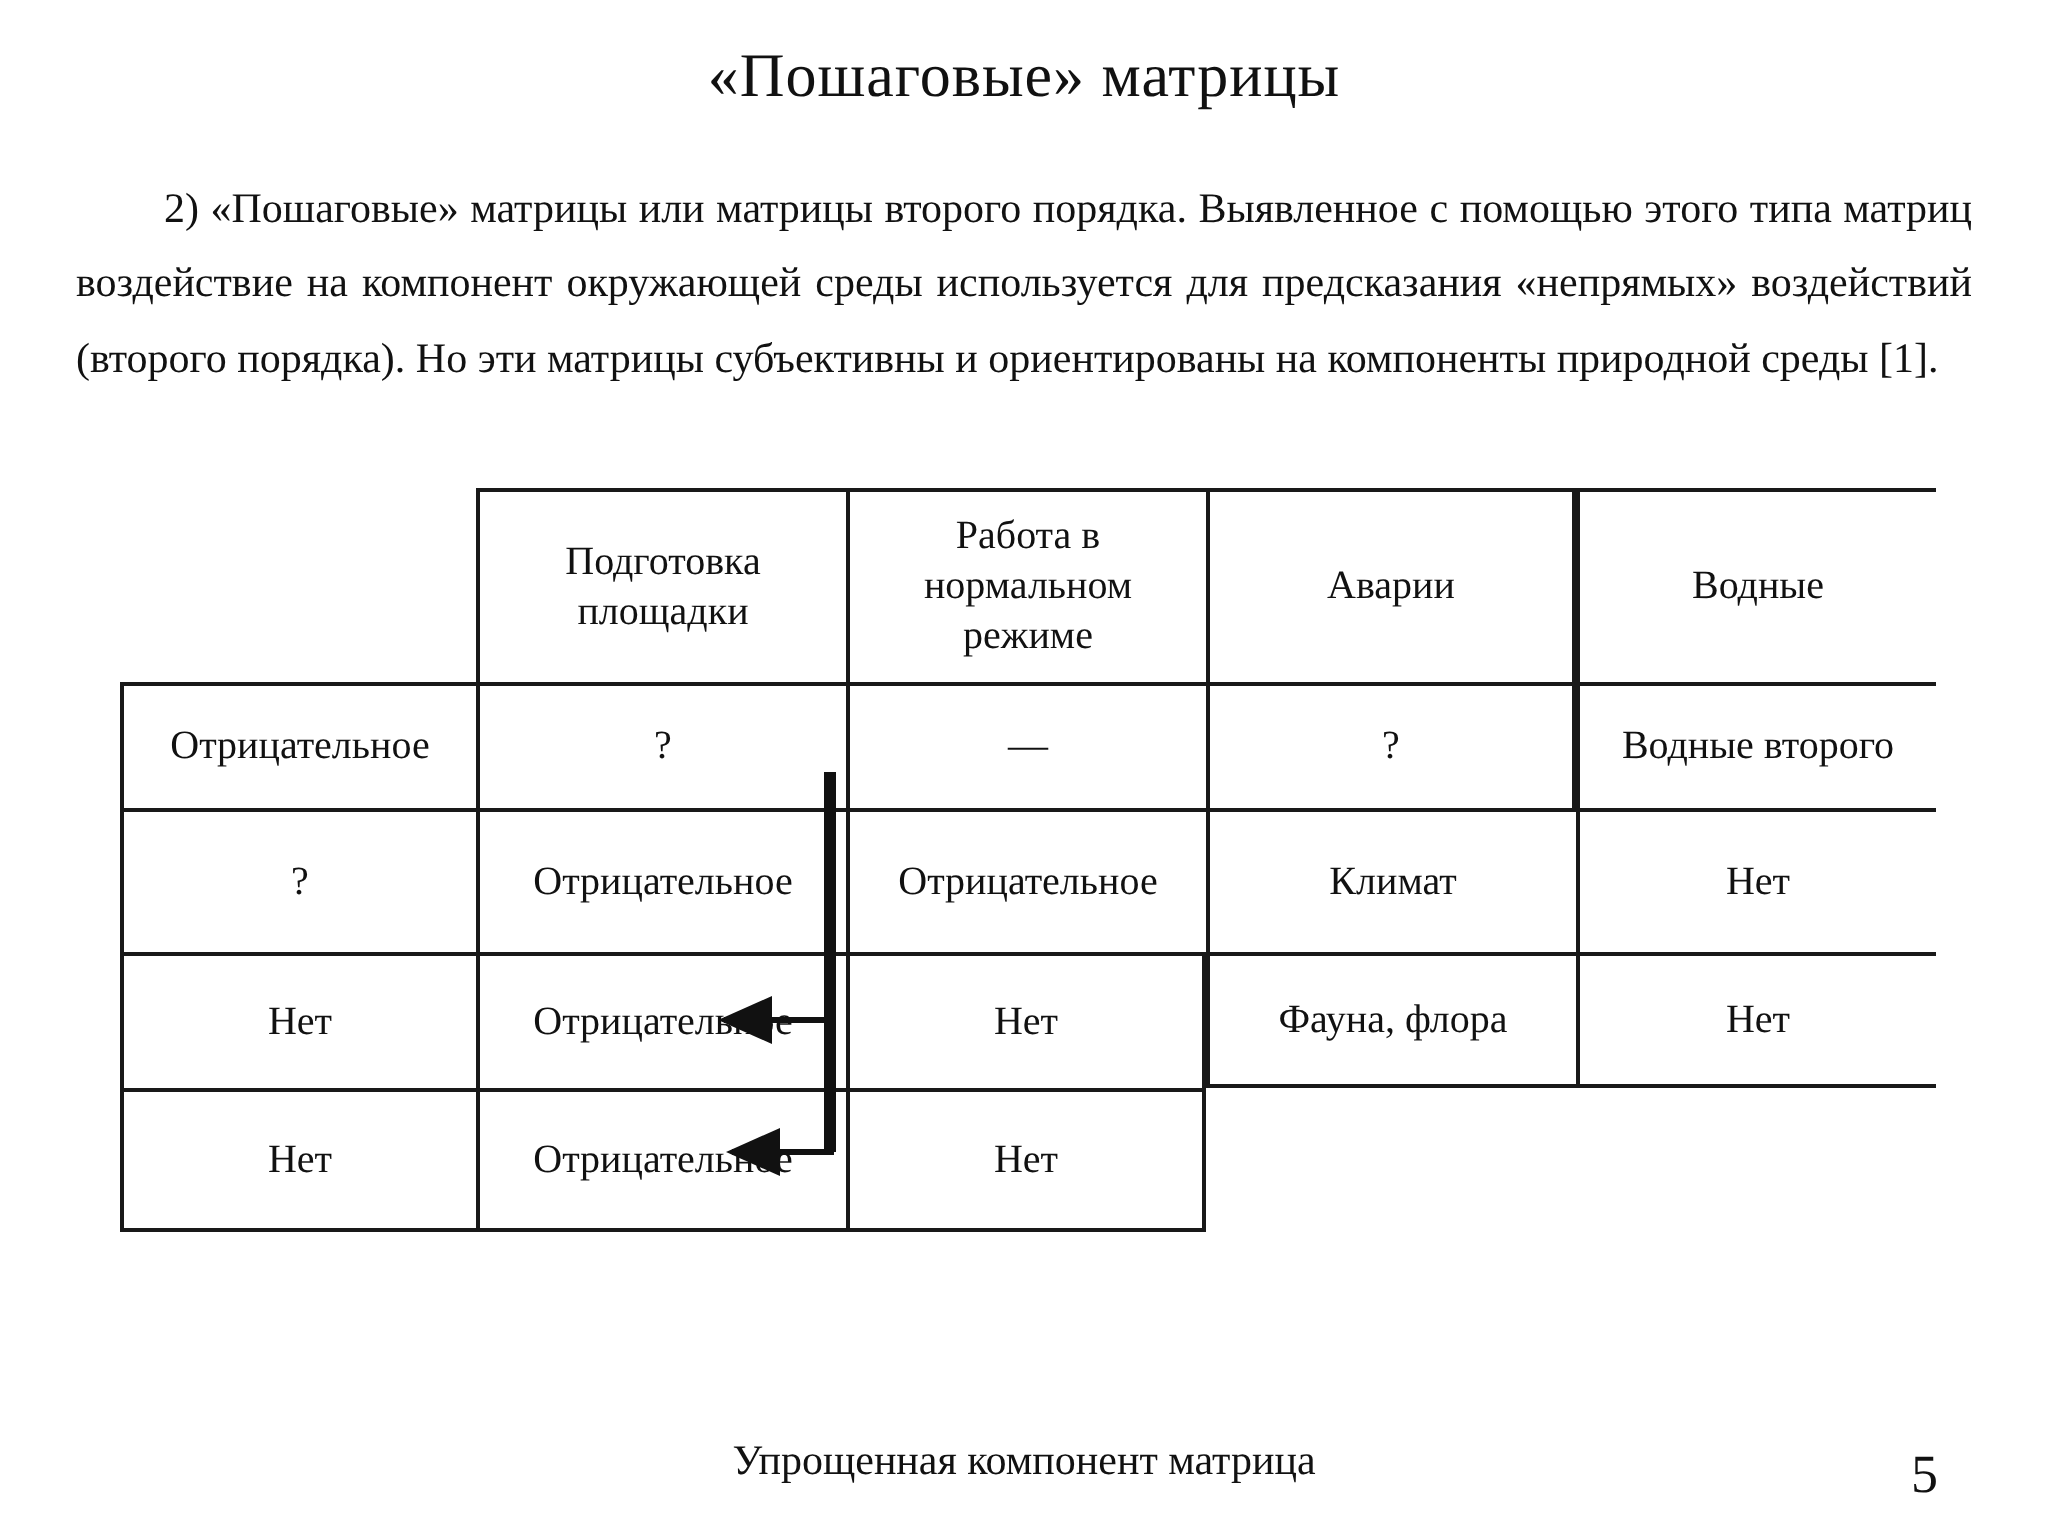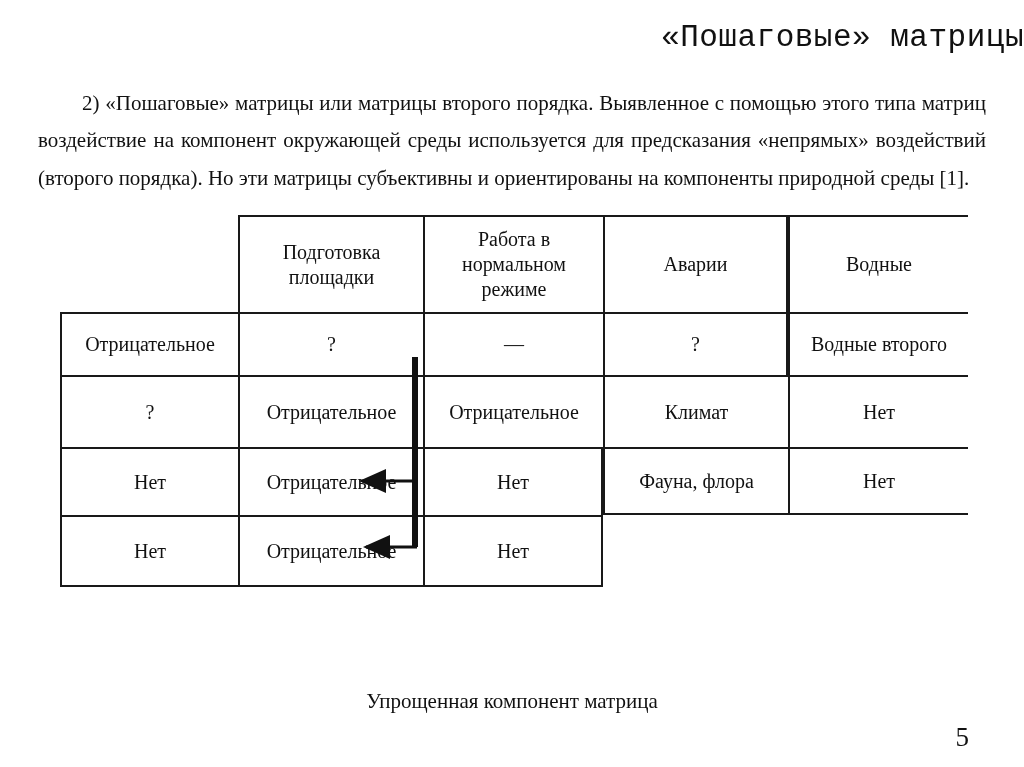--- a/index.html
+++ b/index.html
@@ -6,37 +6,36 @@
   html, body { width: 1024px; height: 767px; }
   body {
     position: relative;
     background: #ffffff;
     font-family: "Liberation Serif", "DejaVu Serif", serif;
     color: #111111;
     overflow: hidden;
   }
   .title {
     margin-top: 20px;
-    text-align: right;
+    text-align: center;
     font-size: 31px;
     font-weight: normal;
     letter-spacing: 0.5px;
-    font-family: Liberation Mono, monospace;
   }
   .para {
     margin: 30px 38px 0 38px;
     font-size: 21px;
     line-height: 1.78;
     text-align: justify;
     text-indent: 44px;
   }
   .table-wrap {
     position: relative;
     margin-left: 60px;
-    margin-top: 18px;
+    margin-top: 46px;
     width: 908px;
     height: 444px;
     display: grid;
     grid-template-columns: 178px 185px 180px 185px 180px;
     grid-template-rows: 97px 63px 72px 68px 72px;
   }
   .cell {
     display: flex;
     align-items: center;
     justify-content: center;

